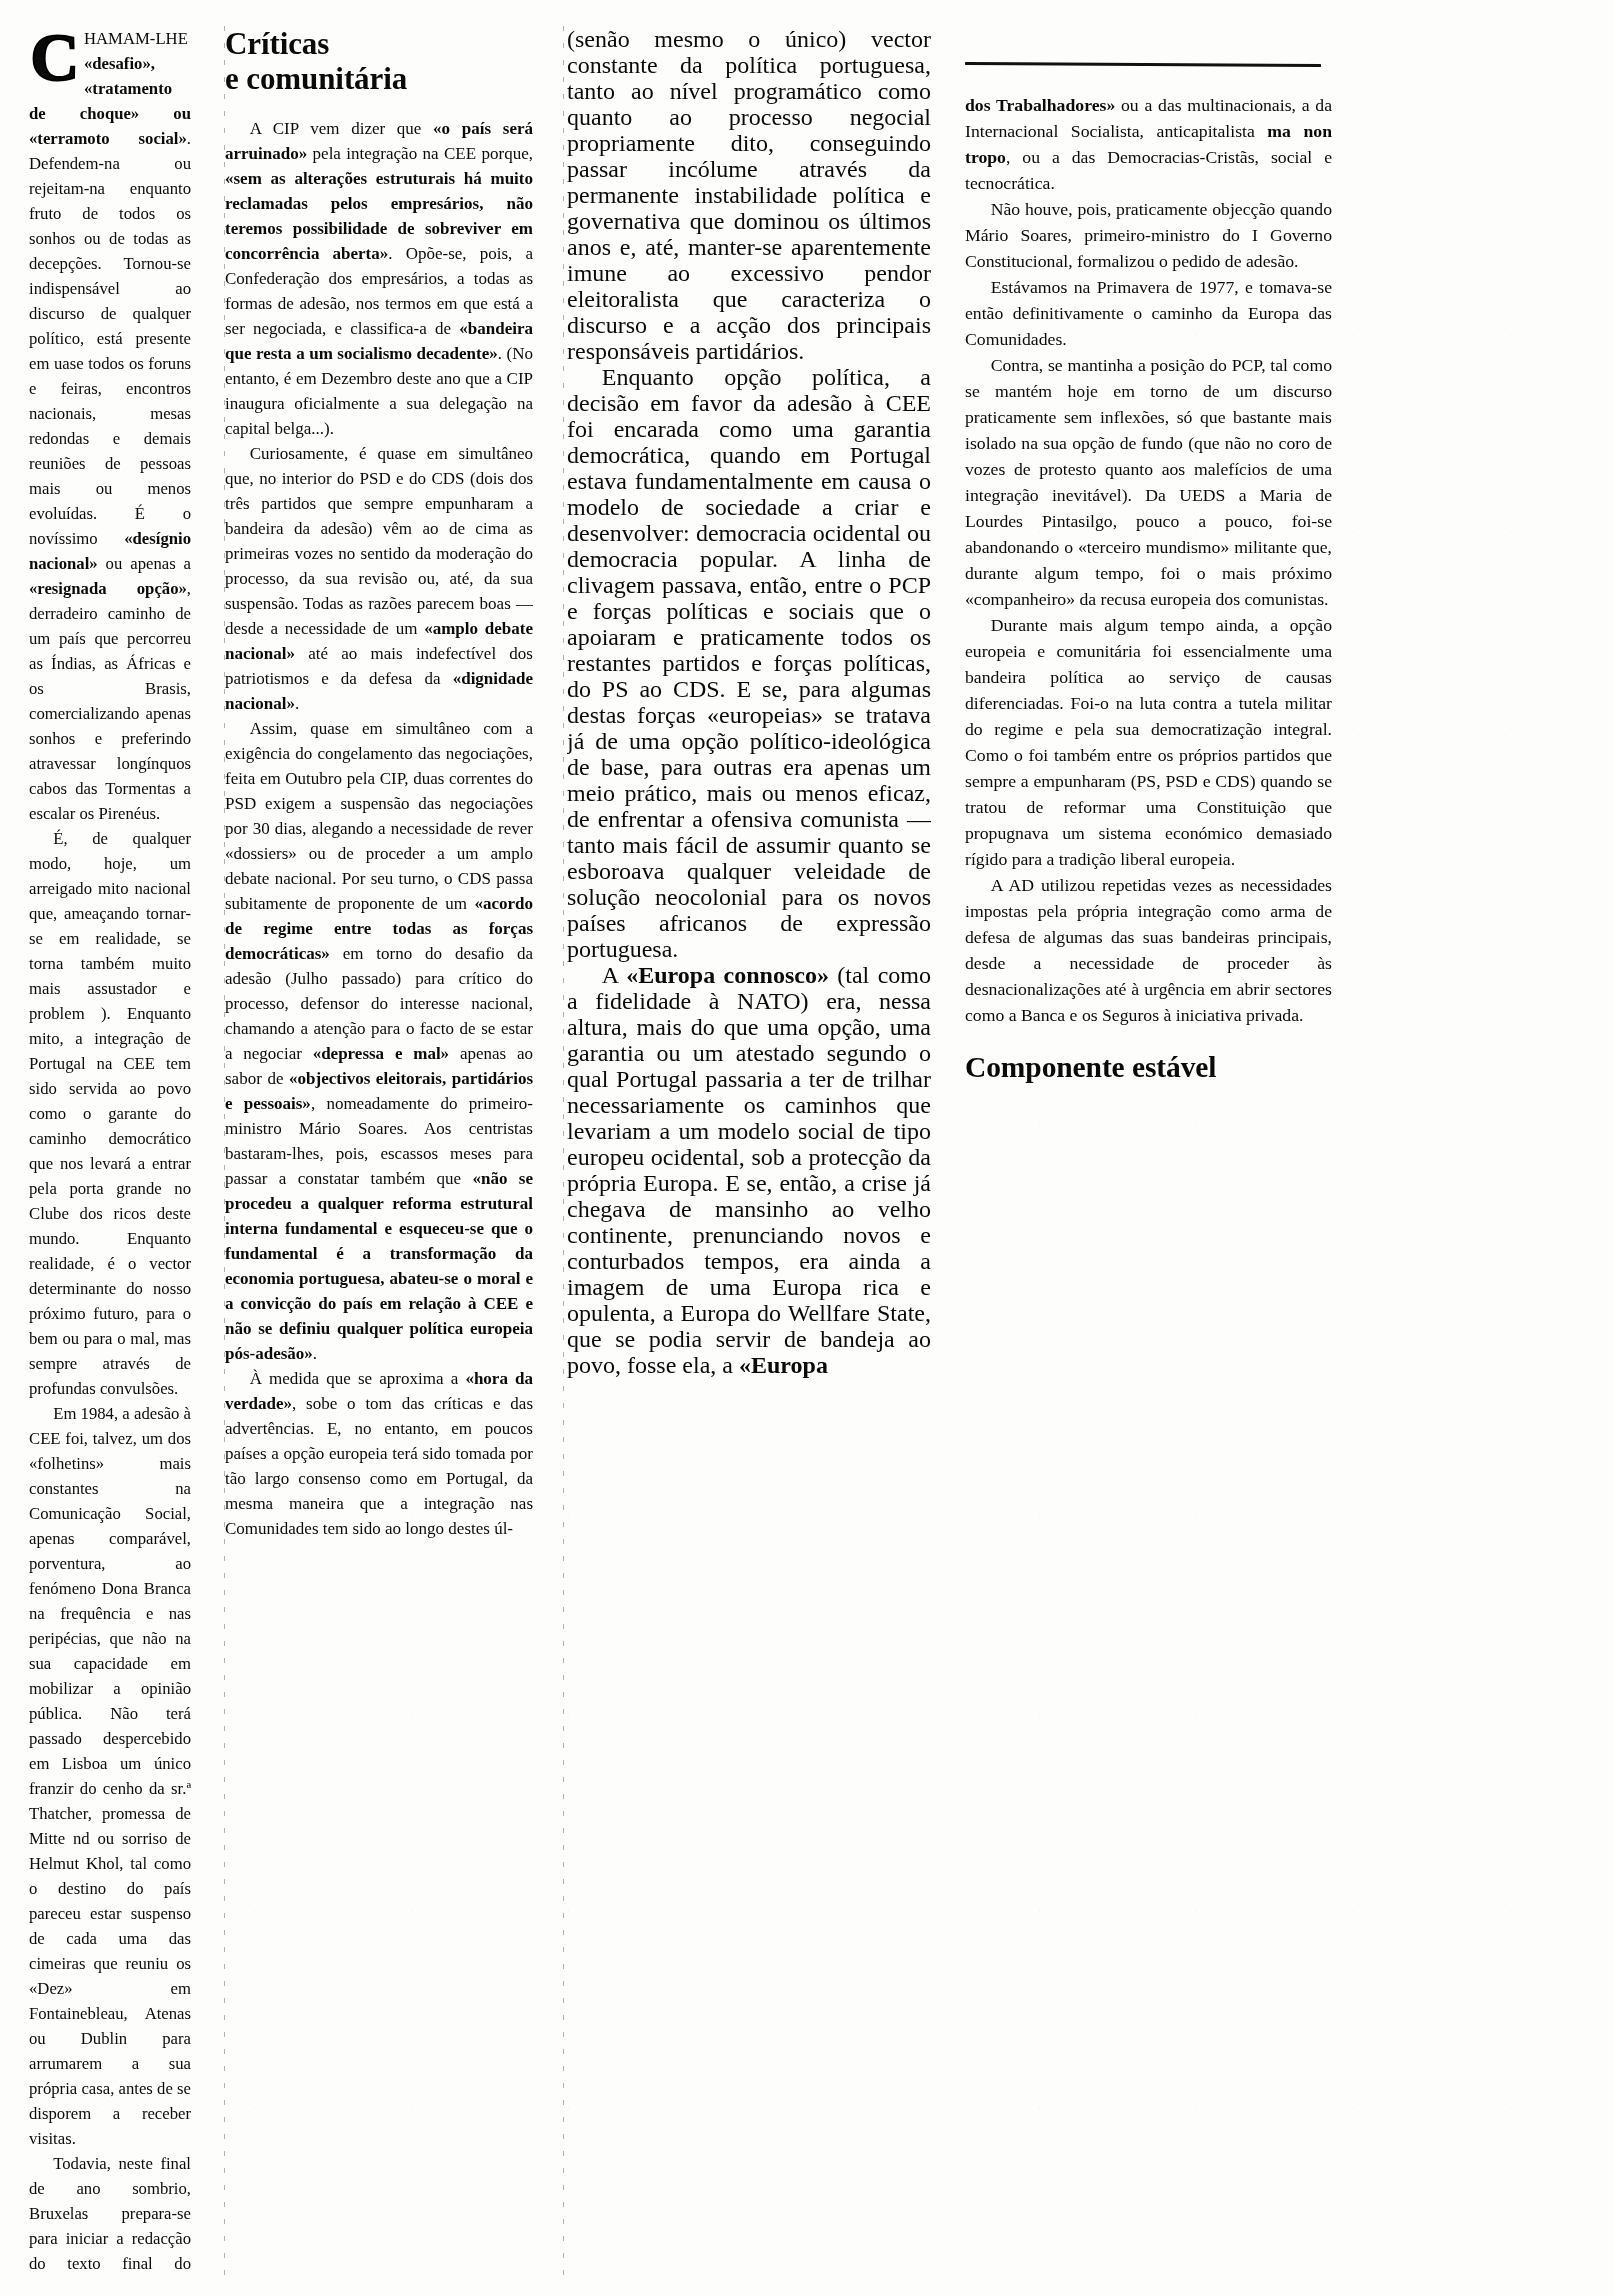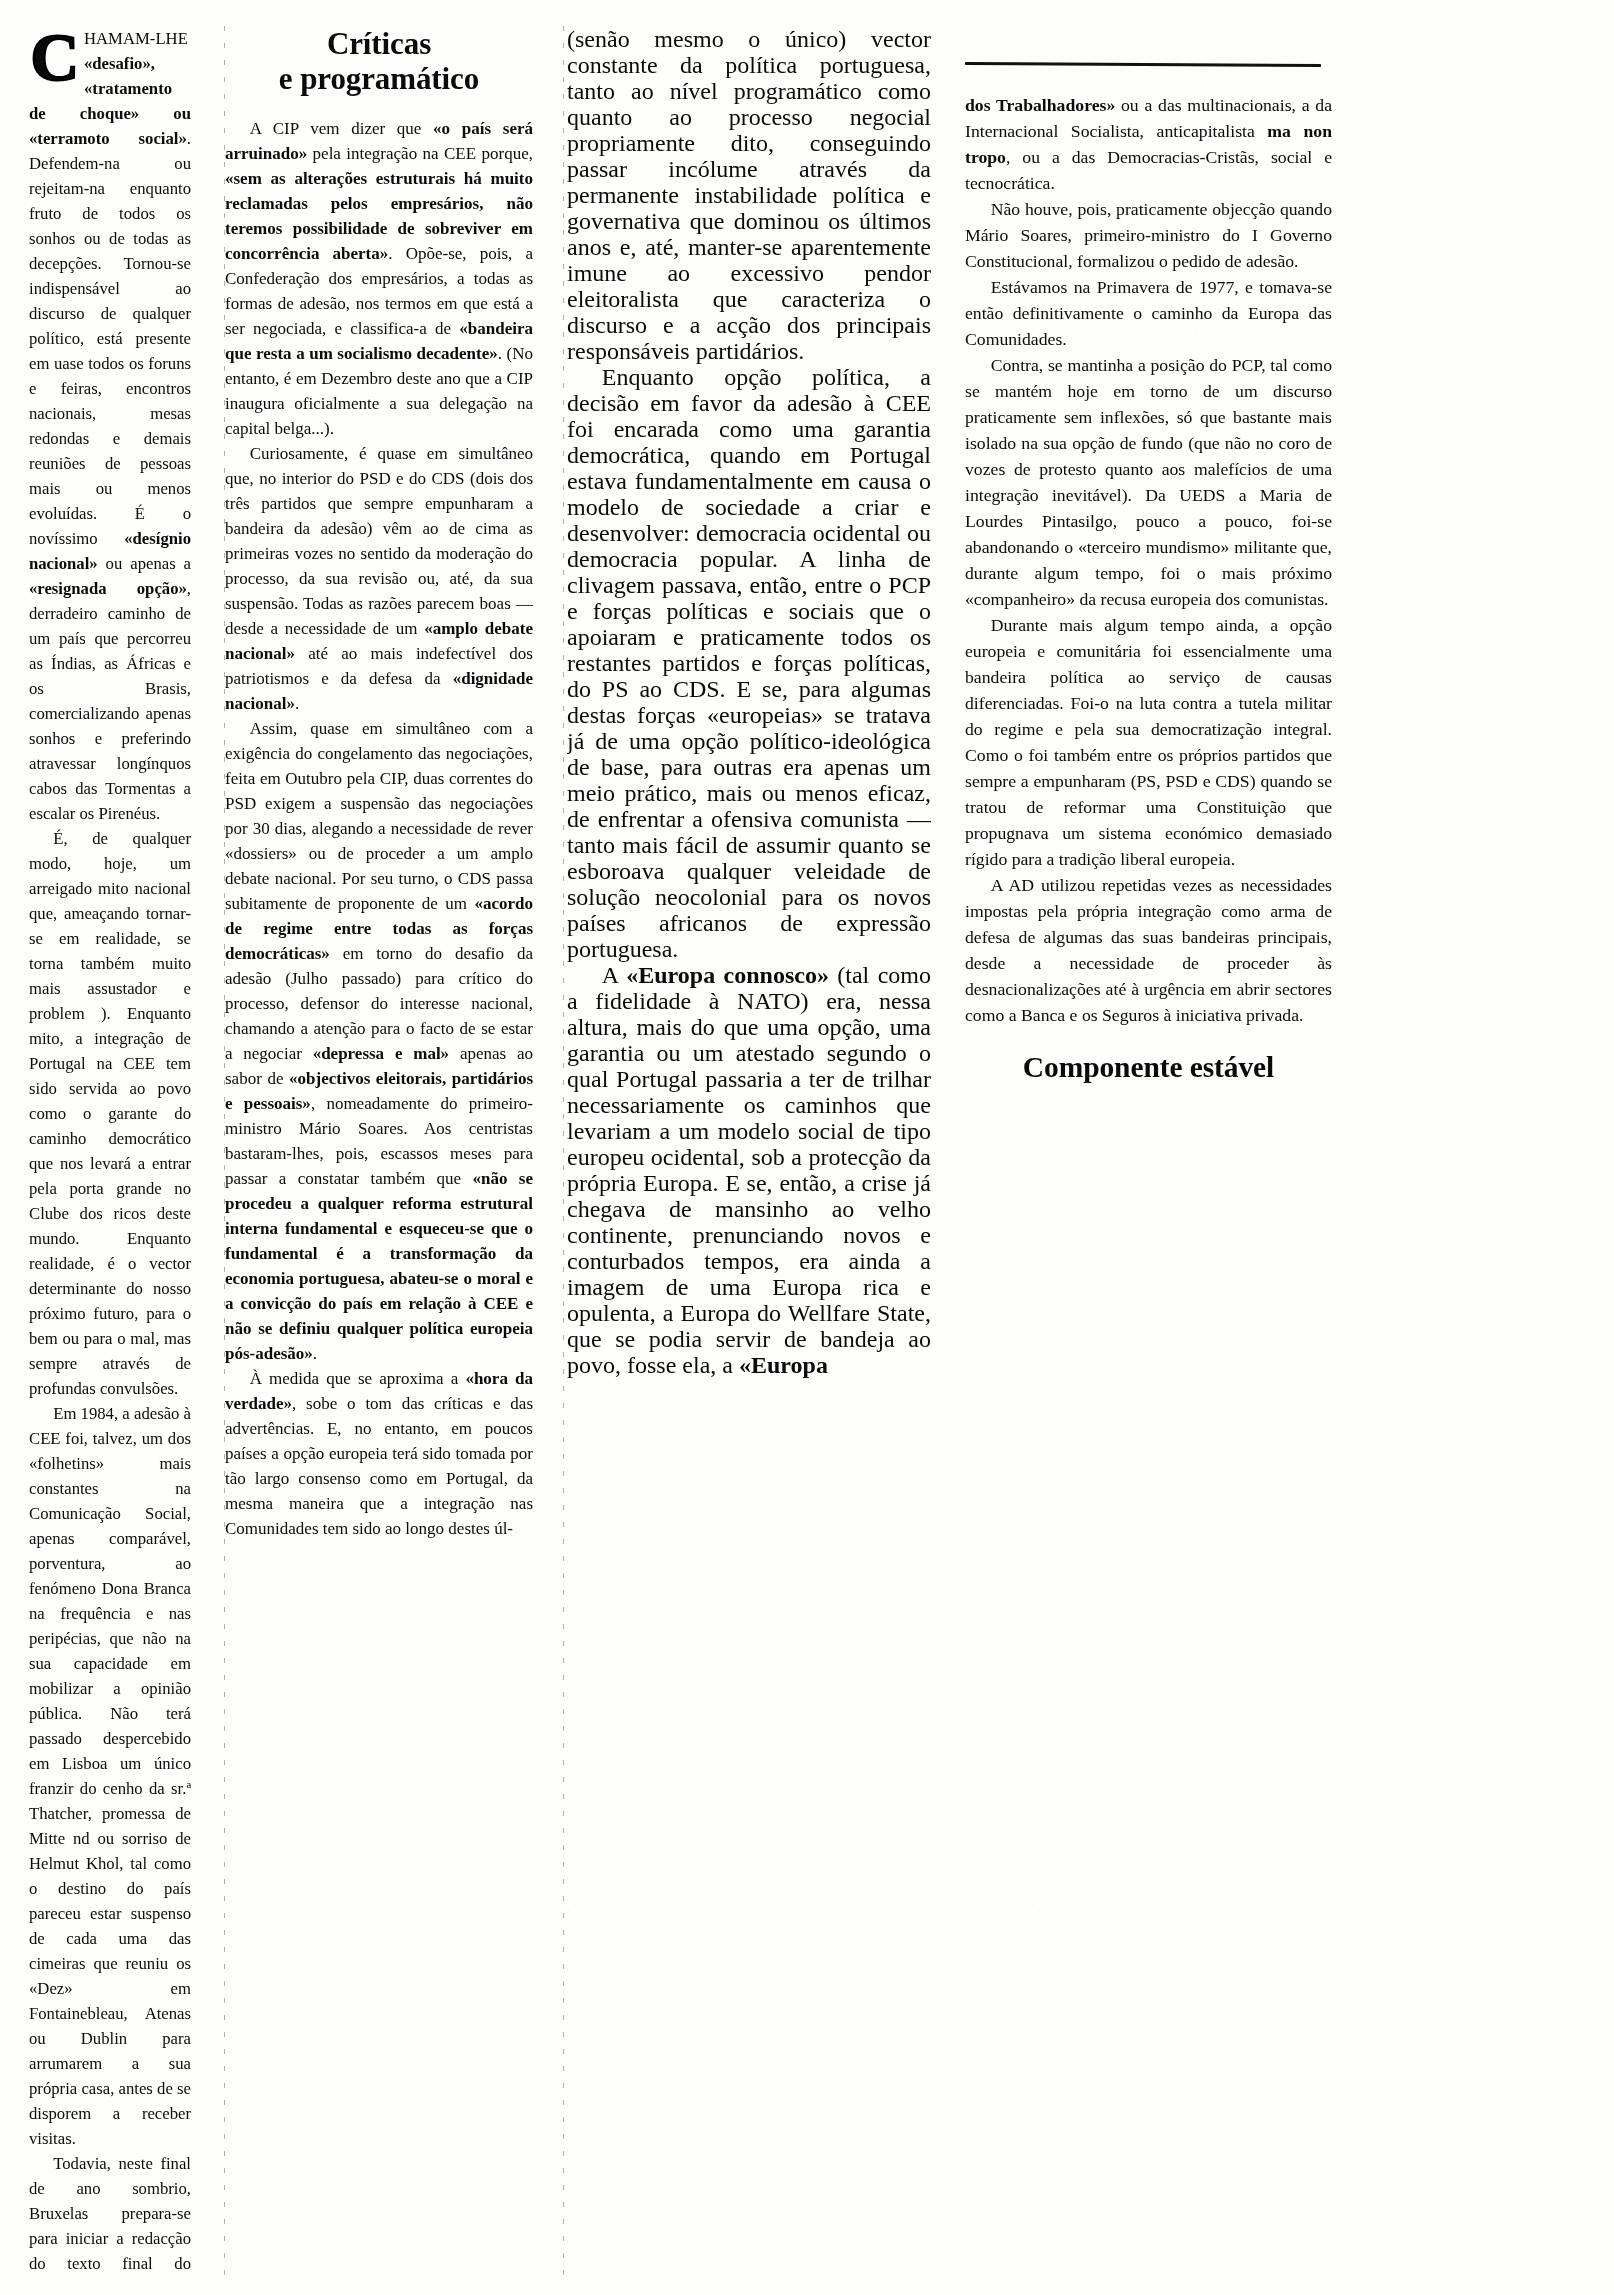--- a/index.html
+++ b/index.html
@@ -94,21 +94,21 @@
 
   b, .b { font-weight: bold; }
 
   
   h2 {
     margin: 0 0 19.7px 0;
     font-weight: bold;
     font-size: 31px;
     line-height: 35px;
     letter-spacing: -0.1px;
-    text-align: center;
+    text-align: left;
   }
   h2.tight { font-size: 30px; line-height: 35px; }
   h2.one-line { font-size: 29.5px; line-height: 34px; margin: 22px 0 14.4px 0; }
 
   
   .dropcap {
     float: left;
     font-family: "Liberation Serif", "DejaVu Serif", serif;
     font-weight: bold;
     font-size: 68px;
@@ -135,21 +135,21 @@
       </p>
       <p><span>É, de qualquer modo, hoje, um arreigado mito nacional que, ameaçando tornar-se em realidade, se torna também muito mais assustador e problem   ). Enquanto mito, a integração de Portugal na CEE tem sido servida ao povo como o garante do caminho democrático que nos levará a entrar pela porta grande no Clube dos ricos deste mundo. Enquanto realidade, é o vector determinante do nosso próximo futuro, para o bem ou para o mal, mas sempre através de profundas convulsões.</span></p>
       <p><span>Em 1984, a adesão à CEE foi, talvez, um dos «folhetins» mais constantes na Comunicação Social, apenas comparável, porventura, ao fenómeno Dona Branca na frequência e nas peripécias, que não na sua capacidade em mobilizar a opinião pública. Não terá passado despercebido em Lisboa um único franzir do cenho da sr.ª Thatcher, promessa de Mitte   nd ou sorriso de Helmut Khol, tal como o destino do país pareceu estar suspenso de cada uma das cimeiras que reuniu os «Dez» em Fontainebleau, Atenas ou Dublin para arrumarem a sua própria casa, antes de se disporem a receber visitas.</span></p>
       <p><span>Todavia, neste final de ano sombrio, Bruxelas prepara-se para iniciar a redacção do texto final do Tratado de Adesão que deverá ser assinado em 1985. O mito ameaça tornar-se realidade e, consequentemente, aparecem os velhos do Restelo. Na iminência do choque, grita-se «oh! da guarda» e começam a surgir, agora, os discursos sobre a catástrofe nacional que resultará da integração nas Comunidades.</span></p>
     </div>
   </div>
 
   <div class="col col-2 c2">
     <h2>
       <span>Críticas</span><br>
-      <span>e programático</span>
+      <span>e comunitária</span>
     </h2>
     <div class="col-body">
       <p class="indent"><span>A CIP vem dizer que </span><b>«o país será arruinado»</b><span> pela integração na CEE porque, </span><b>«sem as alterações estruturais há muito reclamadas pelos empresários, não teremos possibilidade de sobreviver em concorrência aberta»</b><span>. Opõe-se, pois, a Confederação dos empresários, a todas as formas de adesão, nos termos em que está a ser negociada, e classifica-a de </span><b>«bandeira que resta a um socialismo decadente»</b><span>. (No entanto, é em Dezembro deste ano que a CIP inaugura oficialmente a sua delegação na capital belga...).</span></p>
       <p><span>Curiosamente, é quase em simultâneo que, no interior do PSD e do CDS (dois dos três partidos que sempre empunharam a bandeira da adesão) vêm ao de cima as primeiras vozes no sentido da moderação do processo, da sua revisão ou, até, da sua suspensão. Todas as razões parecem boas — desde a necessidade de um </span><b>«amplo debate nacional»</b><span> até ao mais indefectível dos patriotismos e da defesa da </span><b>«dignidade nacional»</b><span>.</span></p>
       <p><span>Assim, quase em simultâneo com a exigência do congelamento das negociações, feita em Outubro pela CIP, duas correntes do PSD exigem a suspensão das negociações por 30 dias, alegando a necessidade de rever «dossiers» ou de proceder a um amplo debate nacional. Por seu turno, o CDS passa subitamente de proponente de um </span><b>«acordo de regime entre todas as forças democráticas»</b><span> em torno do desafio da adesão (Julho passado) para crítico do processo, defensor do interesse nacional, chamando a atenção para o facto de se estar a negociar </span><b>«depressa e mal»</b><span> apenas ao sabor de </span><b>«objectivos eleitorais, partidários e pessoais»</b><span>, nomeadamente do primeiro-ministro Mário Soares. Aos centristas bastaram-lhes, pois, escassos meses para passar a constatar também que </span><b>«não se procedeu a qualquer reforma estrutural interna fundamental e esqueceu-se que o fundamental é a transformação da economia portuguesa, abateu-se o moral e a convicção do país em relação à CEE e não se definiu qualquer política europeia pós-adesão»</b><span>.</span></p>
       <p><span>À medida que se aproxima a </span><b>«hora da verdade»</b><span>, sobe o tom das críticas e das advertências. E, no entanto, em poucos países a opção europeia terá sido tomada por tão largo consenso como em Portugal, da mesma maneira que a integração nas Comunidades tem sido ao longo destes úl-</span></p>
     </div>
   </div>
 
   <div class="col col-3 c3">

